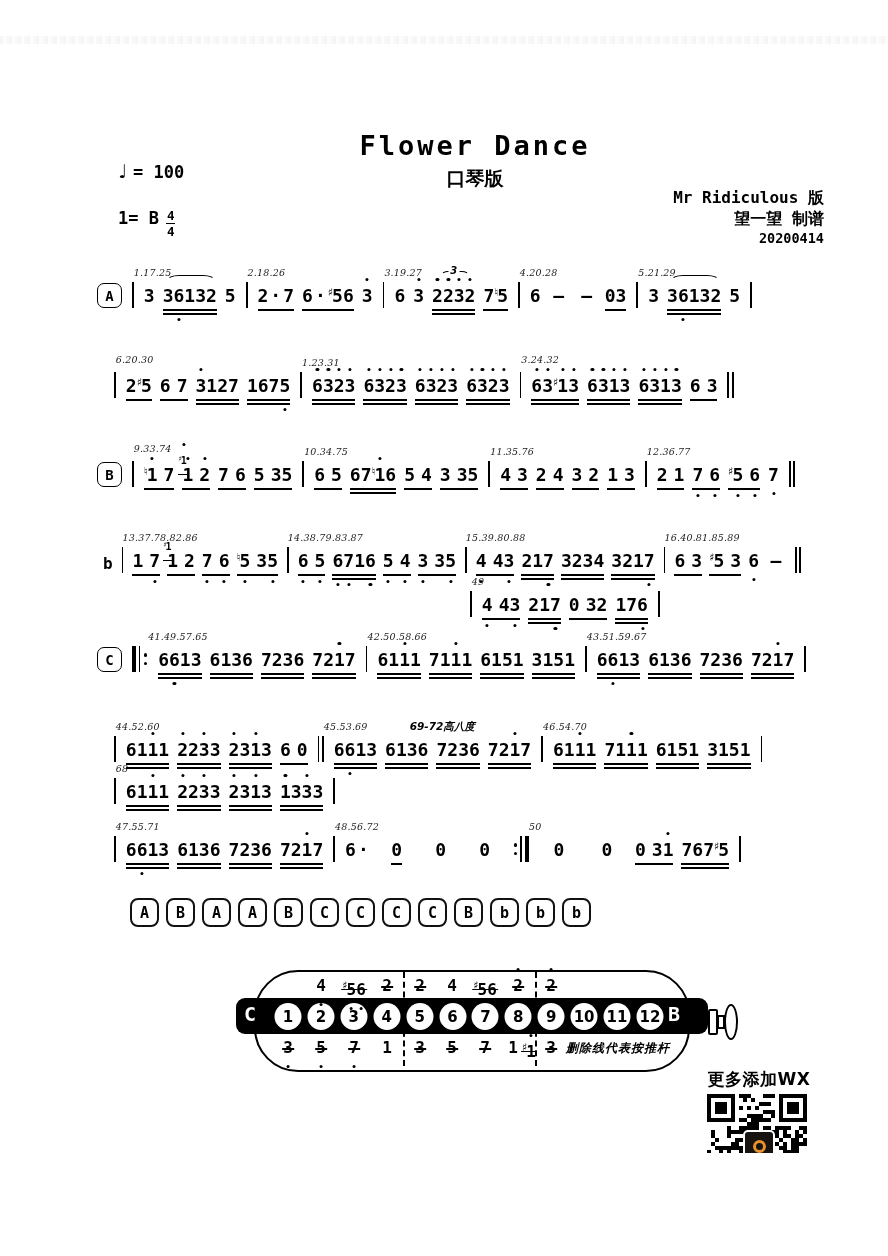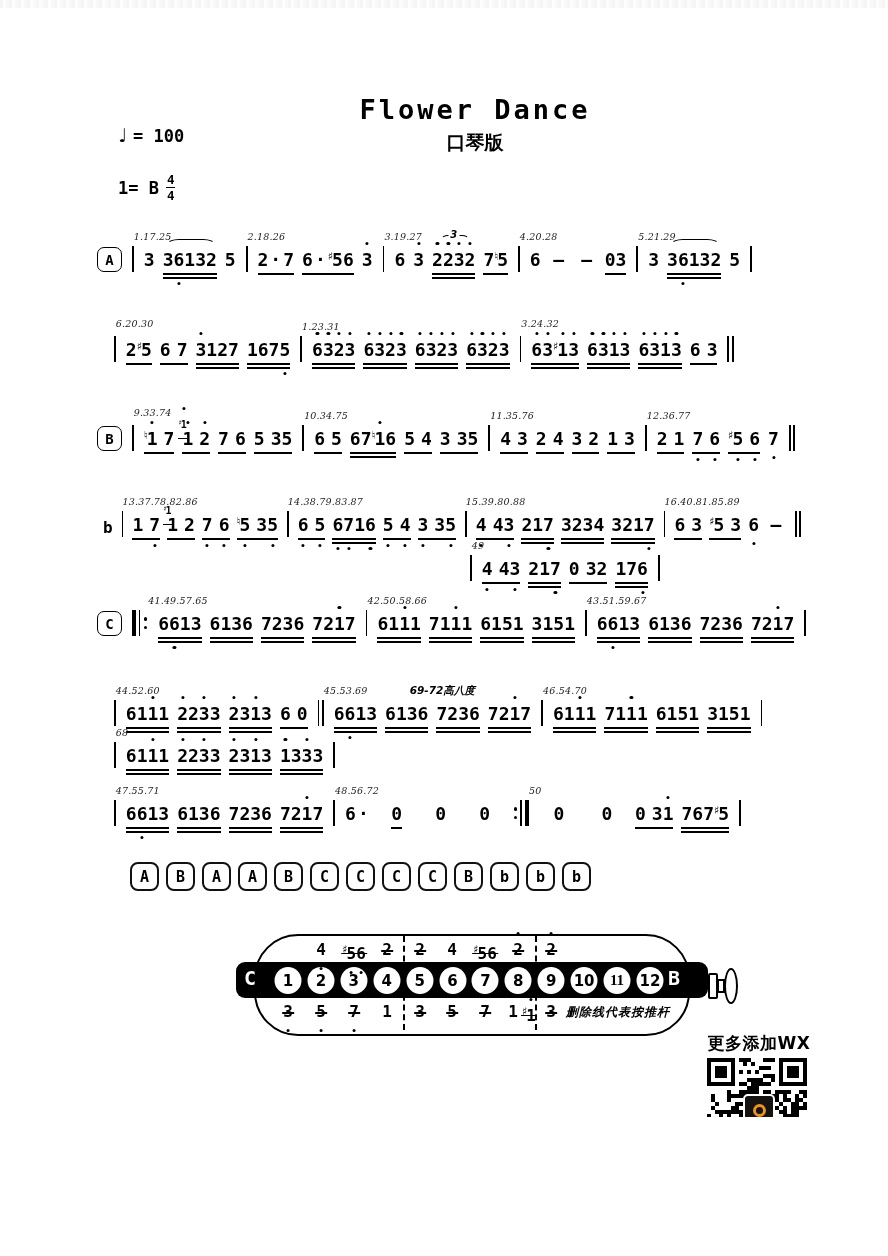--- a/index.html
+++ b/index.html
@@ -1,29 +1,29 @@
 <!DOCTYPE html>
 <html><head>
 <meta charset="utf-8">
 <style>
   html,body{margin:0;padding:0;background:#fff;}
   #stage{position:relative;width:888px;height:1117px;background:#fff;overflow:hidden;
-         font-family:"DejaVu Sans",sans-serif;color:#000;}
+         font-family:"DejaVu Sans",sans-serif;color:#000;margin-top:36px;}
   
   #texture{position:absolute;left:0;top:0;width:888px;height:8px;opacity:.55;
     background:repeating-linear-gradient(90deg,#ededed 0 3px,#fbfbfb 3px 6px,#f3f3f3 6px 9px);}
   
   #title{position:absolute;left:475px;top:94px;transform:translateX(-50%);
     font:700 27px "DejaVu Sans Mono",monospace;letter-spacing:3px;white-space:nowrap;}
   #subtitle{position:absolute;left:475px;top:130px;transform:translateX(-50%);
     font:600 19px "DejaVu Sans",sans-serif;}
   #tempo{position:absolute;left:118px;top:124px;font:700 17px "DejaVu Sans Mono",monospace;}
   #tempo .glyph{font-family:"DejaVu Sans",sans-serif;font-size:19px;margin-right:6px;}
   #keysig{position:absolute;left:118px;top:172px;font:700 17px "DejaVu Sans Mono",monospace;
-    display:flex;align-items:center;gap:7px;}
+    display:flex;gap:7px;}
   .frac{display:inline-flex;flex-direction:column;align-items:center;line-height:1.05;
     font:700 12.5px "DejaVu Sans Mono",monospace;}
   .frac .num{border-bottom:1.3px solid #000;padding:0 1px;}
   #credits{position:absolute;right:64px;top:152px;text-align:right;line-height:1.22;}
   #credits .c0,#credits .c1{font:600 16px "DejaVu Sans Mono",monospace;}
   #credits .c2{font:600 13.5px "DejaVu Sans Mono",monospace;}
   
   .mline{position:absolute;display:flex;align-items:flex-end;gap:8px;height:28px;
     font:700 18px "DejaVu Sans Mono",monospace;white-space:nowrap;}
   .mcell{position:relative;display:inline-flex;align-items:flex-end;justify-content:center;}
@@ -115,20 +115,25 @@
   </div>
 
   <div id="keysig">
     <span>1= B</span>
     <span class="frac">
       <span class="num">4</span>
       <span class="den">4</span>
     </span>
   </div>
 
+  <div id="credits">
+    <div class="c0">Mr Ridiculous 版</div>
+    <div class="c1">望一望 制谱</div>
+    <div class="c2">20200414</div>
+  </div>
 
   <div id="music">
       <div class="mline" style="top: 244px; left: 97px;">
         <span class="mcell">
           <span class="secbox">A</span>
         </span>
         <span class="mcell">
           <span class="bar">
             <i class="l"></i>
           </span>
@@ -729,21 +734,21 @@
       <div class="hole" style="left: 58px;">1</div>
       <div class="hole" style="left: 90.9px;">2</div>
       <div class="hole" style="left: 123.8px;">3</div>
       <div class="hole" style="left: 156.7px;">4</div>
       <div class="hole" style="left: 189.6px;">5</div>
       <div class="hole" style="left: 222.5px;">6</div>
       <div class="hole" style="left: 255.4px;">7</div>
       <div class="hole" style="left: 288.3px;">8</div>
       <div class="hole" style="left: 321.2px;">9</div>
       <div class="hole" style="left: 354.1px;">10</div>
-      <div class="hole" style="left: 387px; font-family: Liberation Serif, serif;">11</div>
+      <div class="hole" style="left: 387px;">11</div>
       <div class="hole" style="left: 419.9px;">12</div>
       <span class="hlab" style="left: 91px; top: 10px;"><span class="tok"><span class="ch">4<i class="db"></i></span></span></span>
       <span class="hlab strike" style="left: 124px; top: 10px;"><span class="tok"><span class="acc">♯</span><span class="ch">5<i class="db"></i></span><span class="ch">6<i class="db"></i></span></span></span>
       <span class="hlab strike" style="left: 157px; top: 10px;"><span class="tok"><span class="ch">2</span></span></span>
       <span class="hlab strike" style="left: 190px; top: 10px;"><span class="tok"><span class="ch">2</span></span></span>
       <span class="hlab" style="left: 222px; top: 10px;"><span class="tok"><span class="ch">4</span></span></span>
       <span class="hlab strike" style="left: 255px; top: 10px;"><span class="tok"><span class="acc">♯</span><span class="ch">5</span><span class="ch">6</span></span></span>
       <span class="hlab strike" style="left: 288px; top: 10px;"><span class="tok"><span class="ch">2<i class="da"></i></span></span></span>
       <span class="hlab strike" style="left: 321px; top: 10px;"><span class="tok"><span class="ch">2<i class="da"></i></span></span></span>
       <span class="hlab strike" style="left: 58px; top: 72px;"><span class="tok"><span class="ch">3<i class="db"></i></span></span></span>

